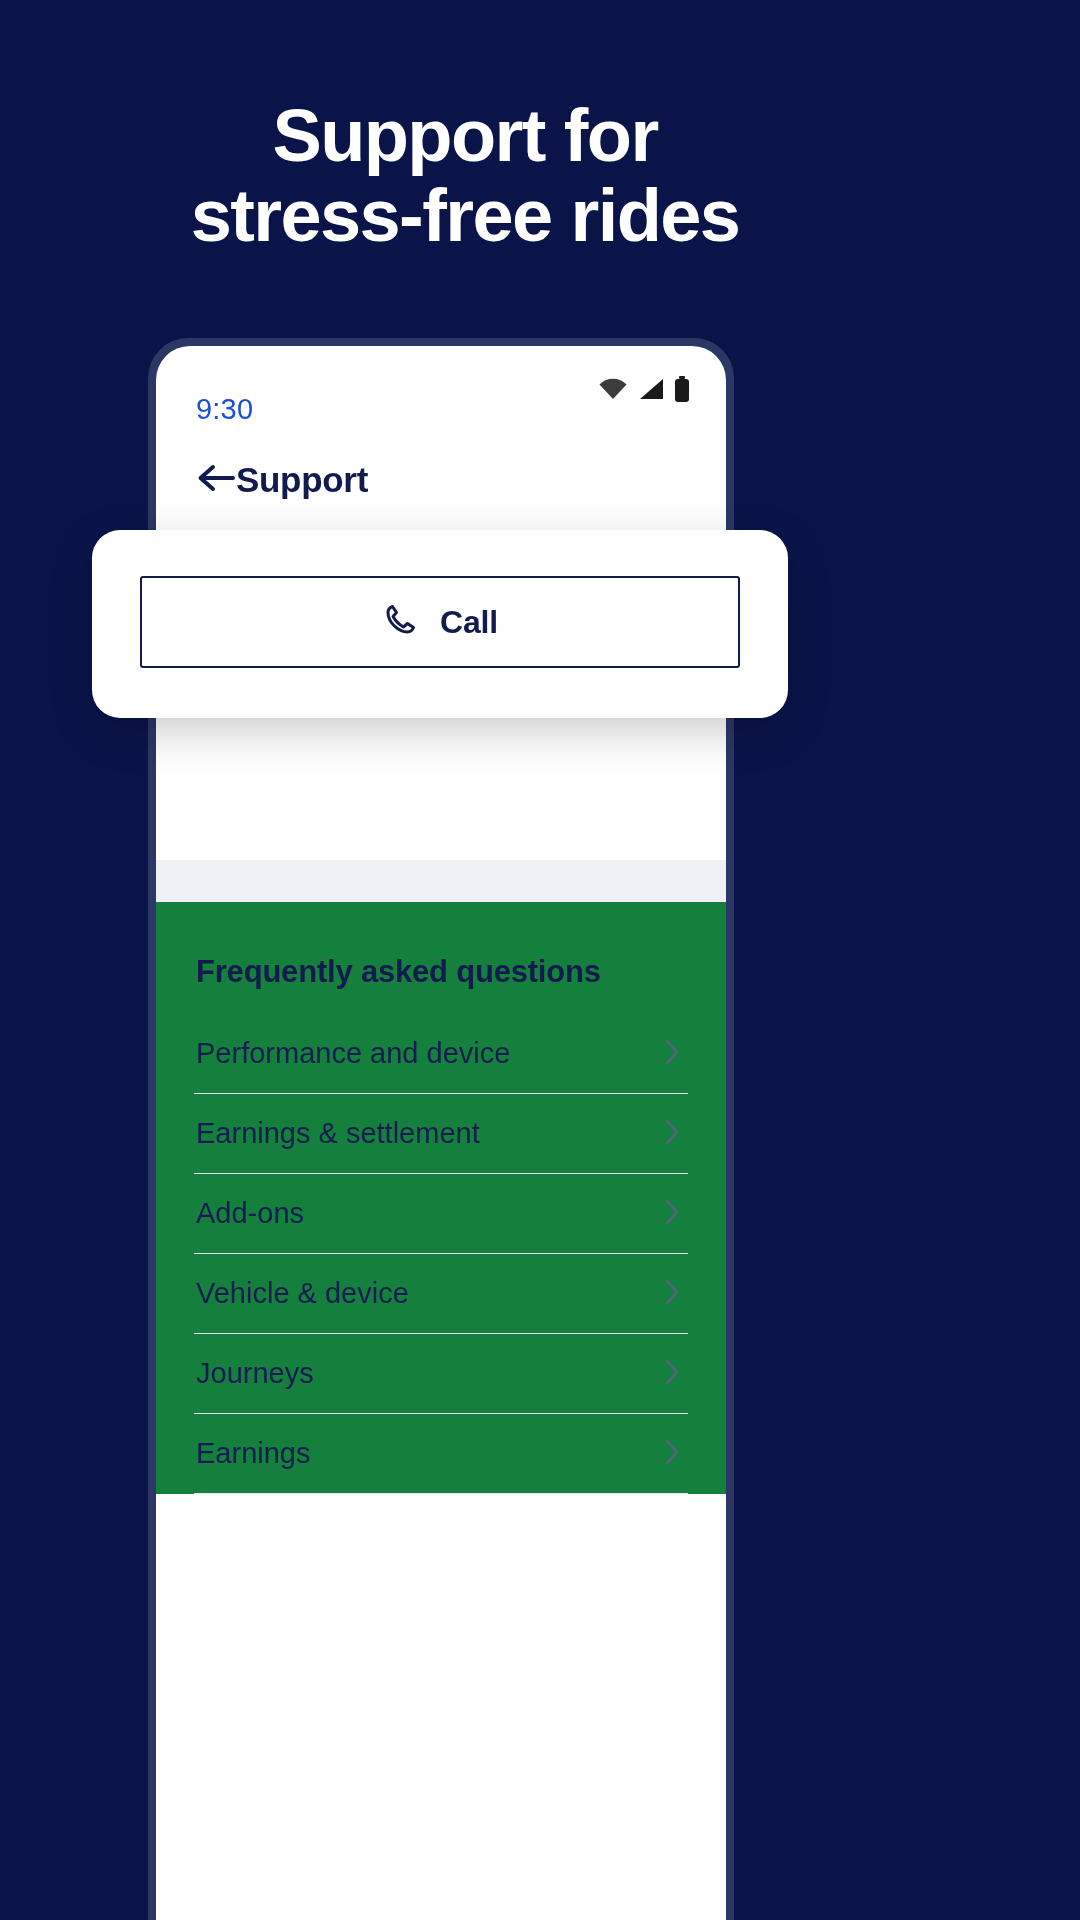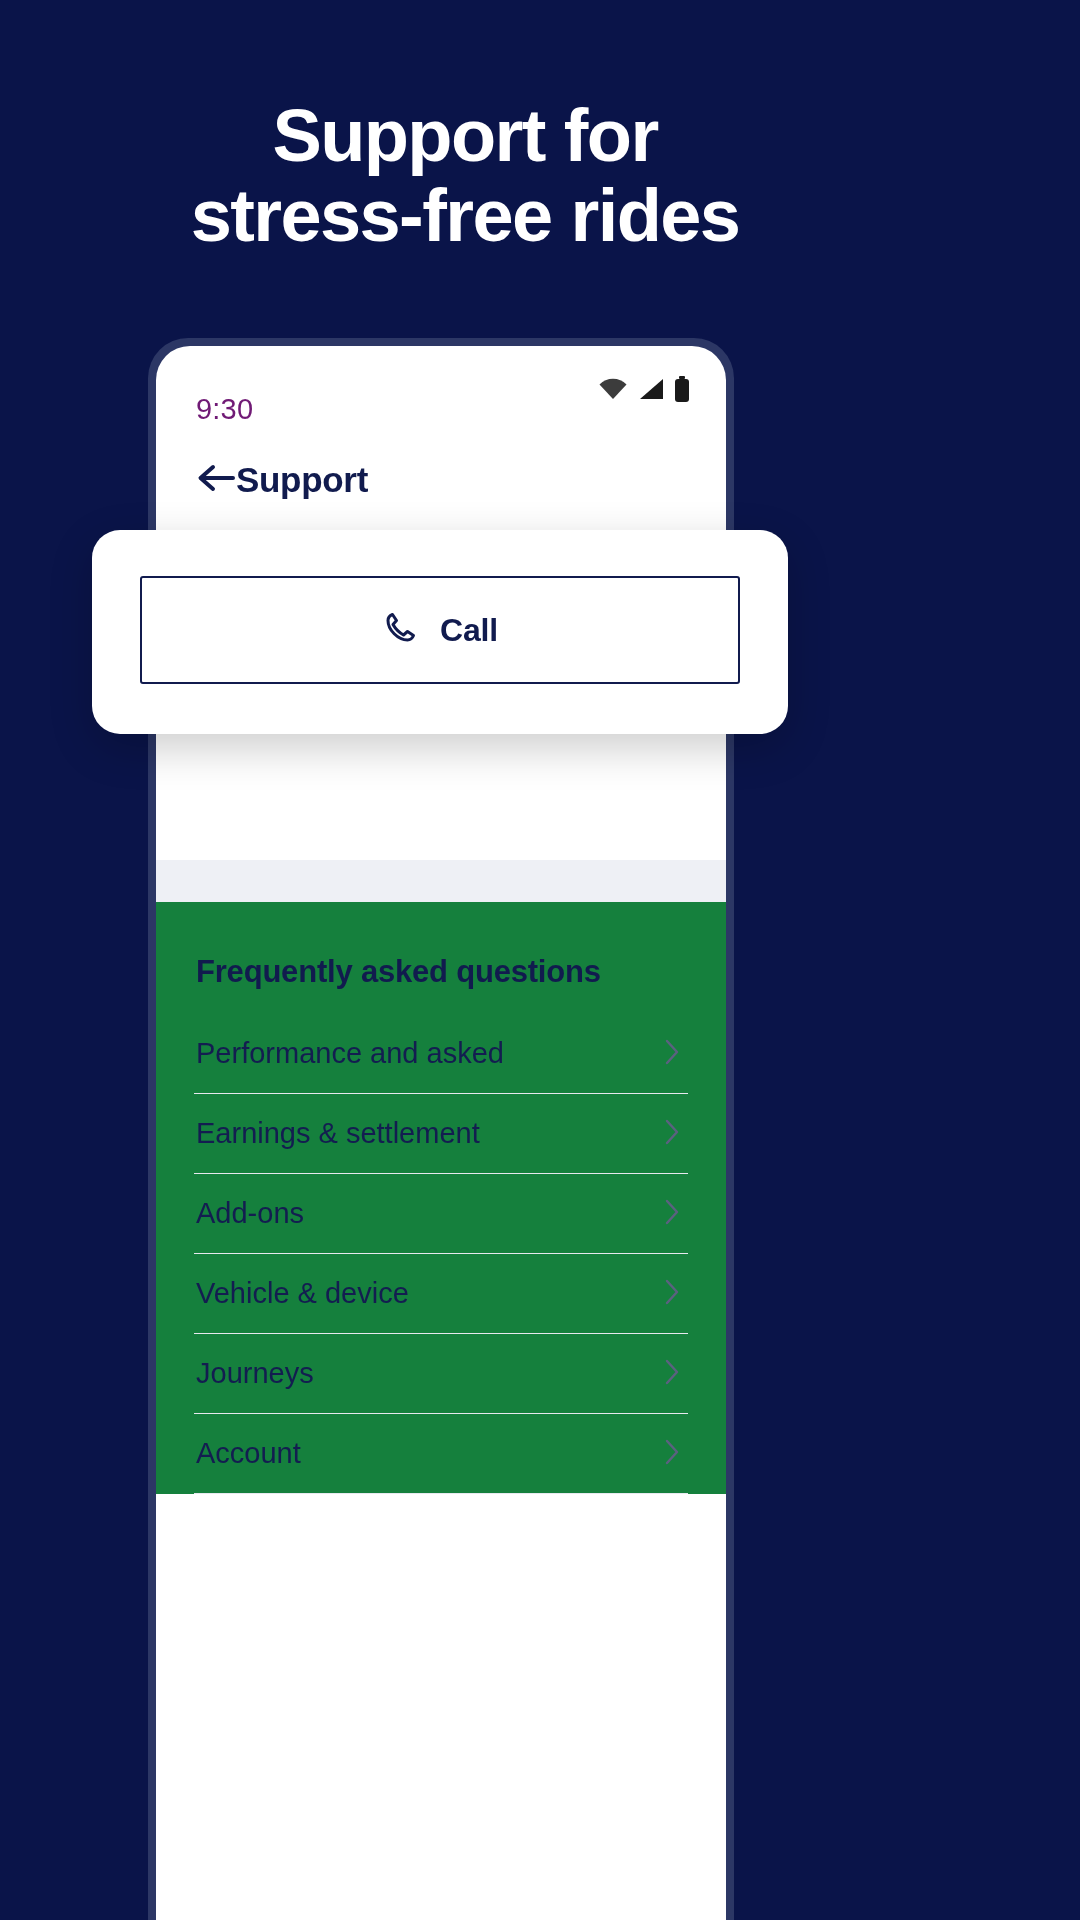--- a/index.html
+++ b/index.html
@@ -54,21 +54,21 @@
   
   .status-bar {
     height: 86px;
     display: flex;
     align-items: center;
     justify-content: space-between;
     padding: 0 36px 0 40px;
   }
   .status-time {
     font-size: 29px;
-    color: #701a75;
+    color: #1d4ed8;
     font-weight: normal;
     letter-spacing: 0.2px;
     margin-top: 40px;
   }
   .status-icons {
     display: flex;
     align-items: center;
     gap: 9px;
   }
   .status-icons svg { display: block; }
@@ -138,21 +138,21 @@
   }
   .contact-card-title {
     font-size: 34px;
     font-weight: bold;
     color: #111B4E;
     letter-spacing: -0.3px;
     margin-bottom: 36px;
   }
   .call-button {
     width: 100%;
-    height: 108px;
+    height: 92px;
     border: 2px solid #111B4E;
     background: #FFFFFF;
     border-radius: 3px;
     display: flex;
     align-items: center;
     justify-content: center;
     gap: 22px;
     cursor: pointer;
   }
   .call-button-label {
@@ -204,21 +204,21 @@
       <span class="app-title">Support</span>
     </div>
 
     <div class="contact-placeholder"></div>
     <div class="grey-band"></div>
 
     <div class="faq-section">
       <div class="faq-heading">Frequently asked questions</div>
       <ul class="faq-list">
         <li class="faq-item">
-          <span class="faq-label">Performance and asked</span>
+          <span class="faq-label">Performance and device</span>
           <span class="chev">
             <svg width="16" height="28" viewBox="0 0 16 28">
                 <path d="M3 3 L13 14 L3 25" stroke="#5B6180" stroke-width="2.4" fill="none" stroke-linecap="round" stroke-linejoin="round"></path>
               </svg>
           </span>
         </li>
         <li class="faq-item">
           <span class="faq-label">Earnings &amp; settlement</span>
           <span class="chev">
             <svg width="16" height="28" viewBox="0 0 16 28">
@@ -244,21 +244,21 @@
         </li>
         <li class="faq-item">
           <span class="faq-label">Journeys</span>
           <span class="chev">
             <svg width="16" height="28" viewBox="0 0 16 28">
                 <path d="M3 3 L13 14 L3 25" stroke="#5B6180" stroke-width="2.4" fill="none" stroke-linecap="round" stroke-linejoin="round"></path>
               </svg>
           </span>
         </li>
         <li class="faq-item">
-          <span class="faq-label">Account</span>
+          <span class="faq-label">Earnings</span>
           <span class="chev">
             <svg width="16" height="28" viewBox="0 0 16 28">
                 <path d="M3 3 L13 14 L3 25" stroke="#5B6180" stroke-width="2.4" fill="none" stroke-linecap="round" stroke-linejoin="round"></path>
               </svg>
           </span>
         </li>
       </ul>
     </div>
 
   </div>

